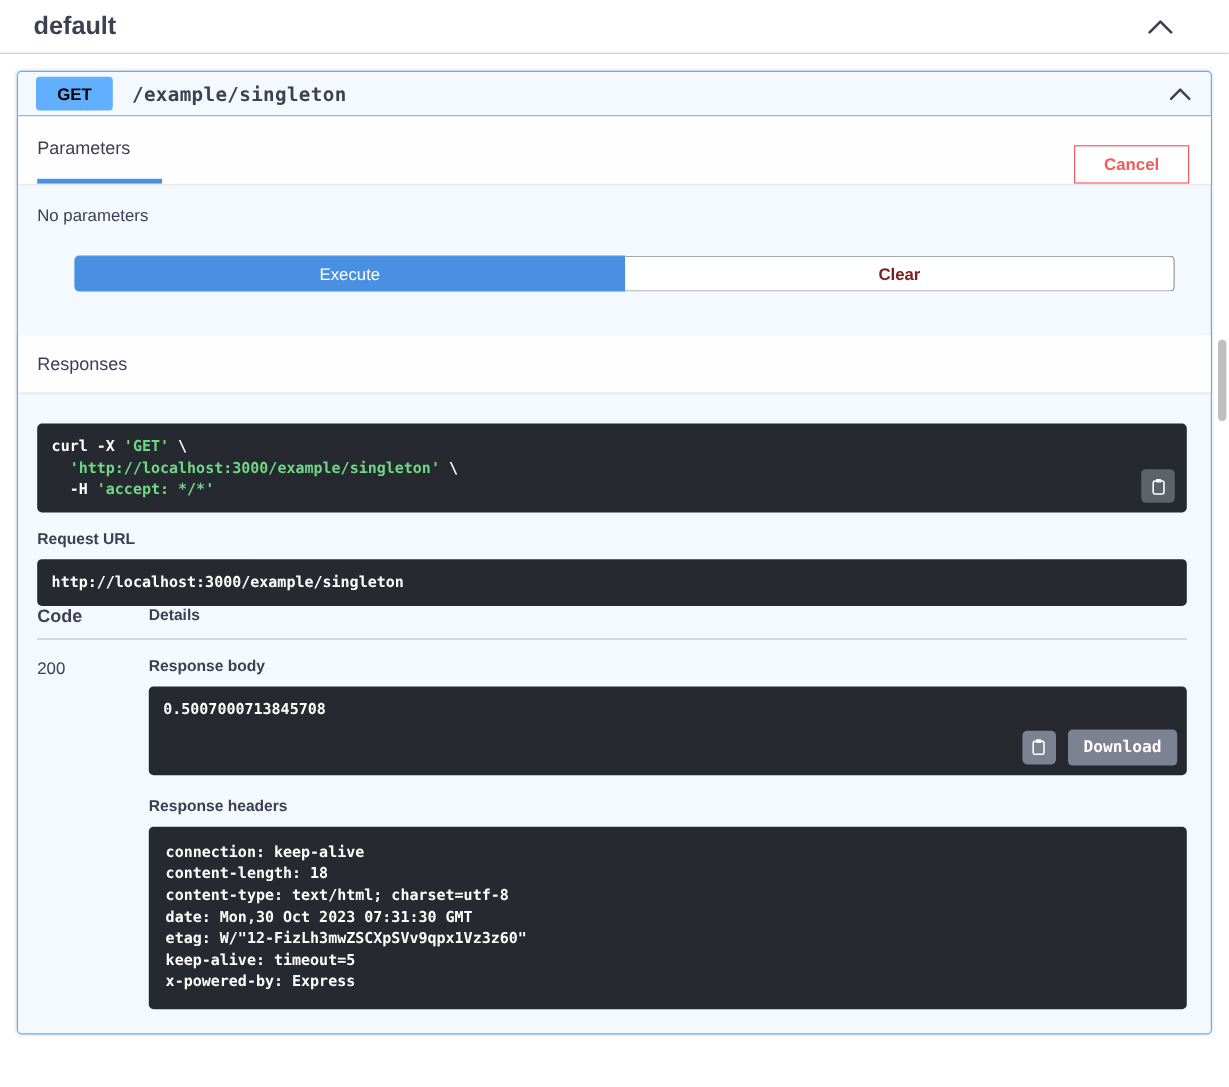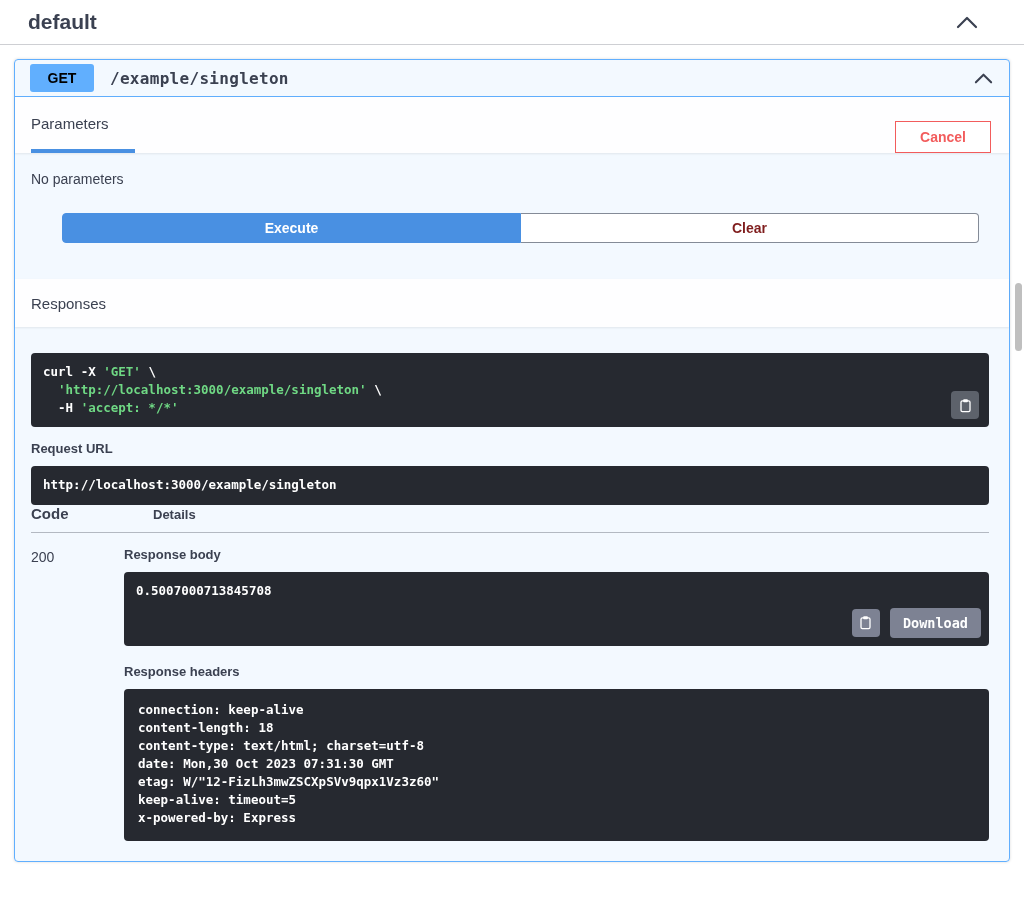--- a/index.html
+++ b/index.html
@@ -33,21 +33,21 @@
     border-bottom:4px solid var(--execute-blue,#4990e2); padding-right:26px;
     font-size:15px; cursor:pointer; }
   .cancel-btn { border:1px solid var(--cancel-red,#ff6060); color:var(--cancel-red,#ff6060);
     background:#fff; border-radius:0; padding:7px 24px; font-size:14px; font-weight:600; cursor:pointer; }
 
   .no-params { padding:18px 16px 26px; font-size:14px; }
 
   .execute-row { display:flex; padding:0 30px 36px; }
   .btn-execute { flex:1; background:var(--execute-blue,#4990e2); color:#fff;
     border:1px solid var(--execute-blue,#4990e2); border-radius:4px 0 0 4px;
-    padding:6px 0; font-size:14px; font-weight:700; cursor:pointer;margin-left:17px; }
+    padding:6px 0; font-size:14px; font-weight:400; cursor:pointer;margin-left:17px; }
   .btn-clear { flex:1; background:#fff; color:#7f1d1d; border:1px solid #848b97; border-left:none;
     border-radius:0 4px 4px 0; padding:6px 0; font-size:14px; font-weight:600; cursor:pointer; }
 
   .responses-hdr { height:48px; display:flex; align-items:center; padding:0 16px; font-size:15px; }
 
   .responses-inner { padding:26px 20px 20px 16px; }
   .block-label { font-size:13px; font-weight:600; margin-bottom:10px; }
 
   .code-block { position:relative; background:var(--code-bg,#262930); border-radius:4px;
     color:#fff; font-family:"DejaVu Sans Mono","Liberation Mono",monospace;
@@ -58,21 +58,21 @@
   .copy-sq { position:static; width:28px; height:28px; border-radius:4px;
     background:var(--gray-btn,#7d8293); border:none; display:flex; align-items:center;
     justify-content:center; cursor:pointer; flex:0 0 auto; }
   .curl-copy { position:absolute; right:10px; bottom:8px; background:#5d626b; }
 
   .request-url-label { margin-top:14px; }
   .request-url-block { padding-right:12px; }
 
   .server-label { margin:20px 0 14px; font-size:13px; font-weight:600; }
 
-  .resp-head { display:flex; align-items:flex-end; border-bottom:1px solid rgba(59,65,81,.35); padding-bottom:10px;gap:29px; }
+  .resp-head { display:flex; border-bottom:1px solid rgba(59,65,81,.35); padding-bottom:10px; }
   .col-code-hdr { width:93px; font-size:15px; font-weight:600; }
   .col-details-hdr { font-size:13px; font-weight:600; }
   .resp-row { display:flex; padding-top:14px; }
   .col-code { width:93px; font-size:14px; padding-top:2px; }
   .col-details { flex:1; }
 
   .body-block { min-height:74px; padding-right:12px; }
   .body-actions { position:absolute; right:8px; bottom:8px; display:flex; gap:10px; align-items:center; }
   .download-btn { background:var(--gray-btn,#7d8293); color:#ffffff; border:none; border-radius:4px;
     font-size:13.5px; font-weight:bold; padding:7px 13px; cursor:pointer; }

